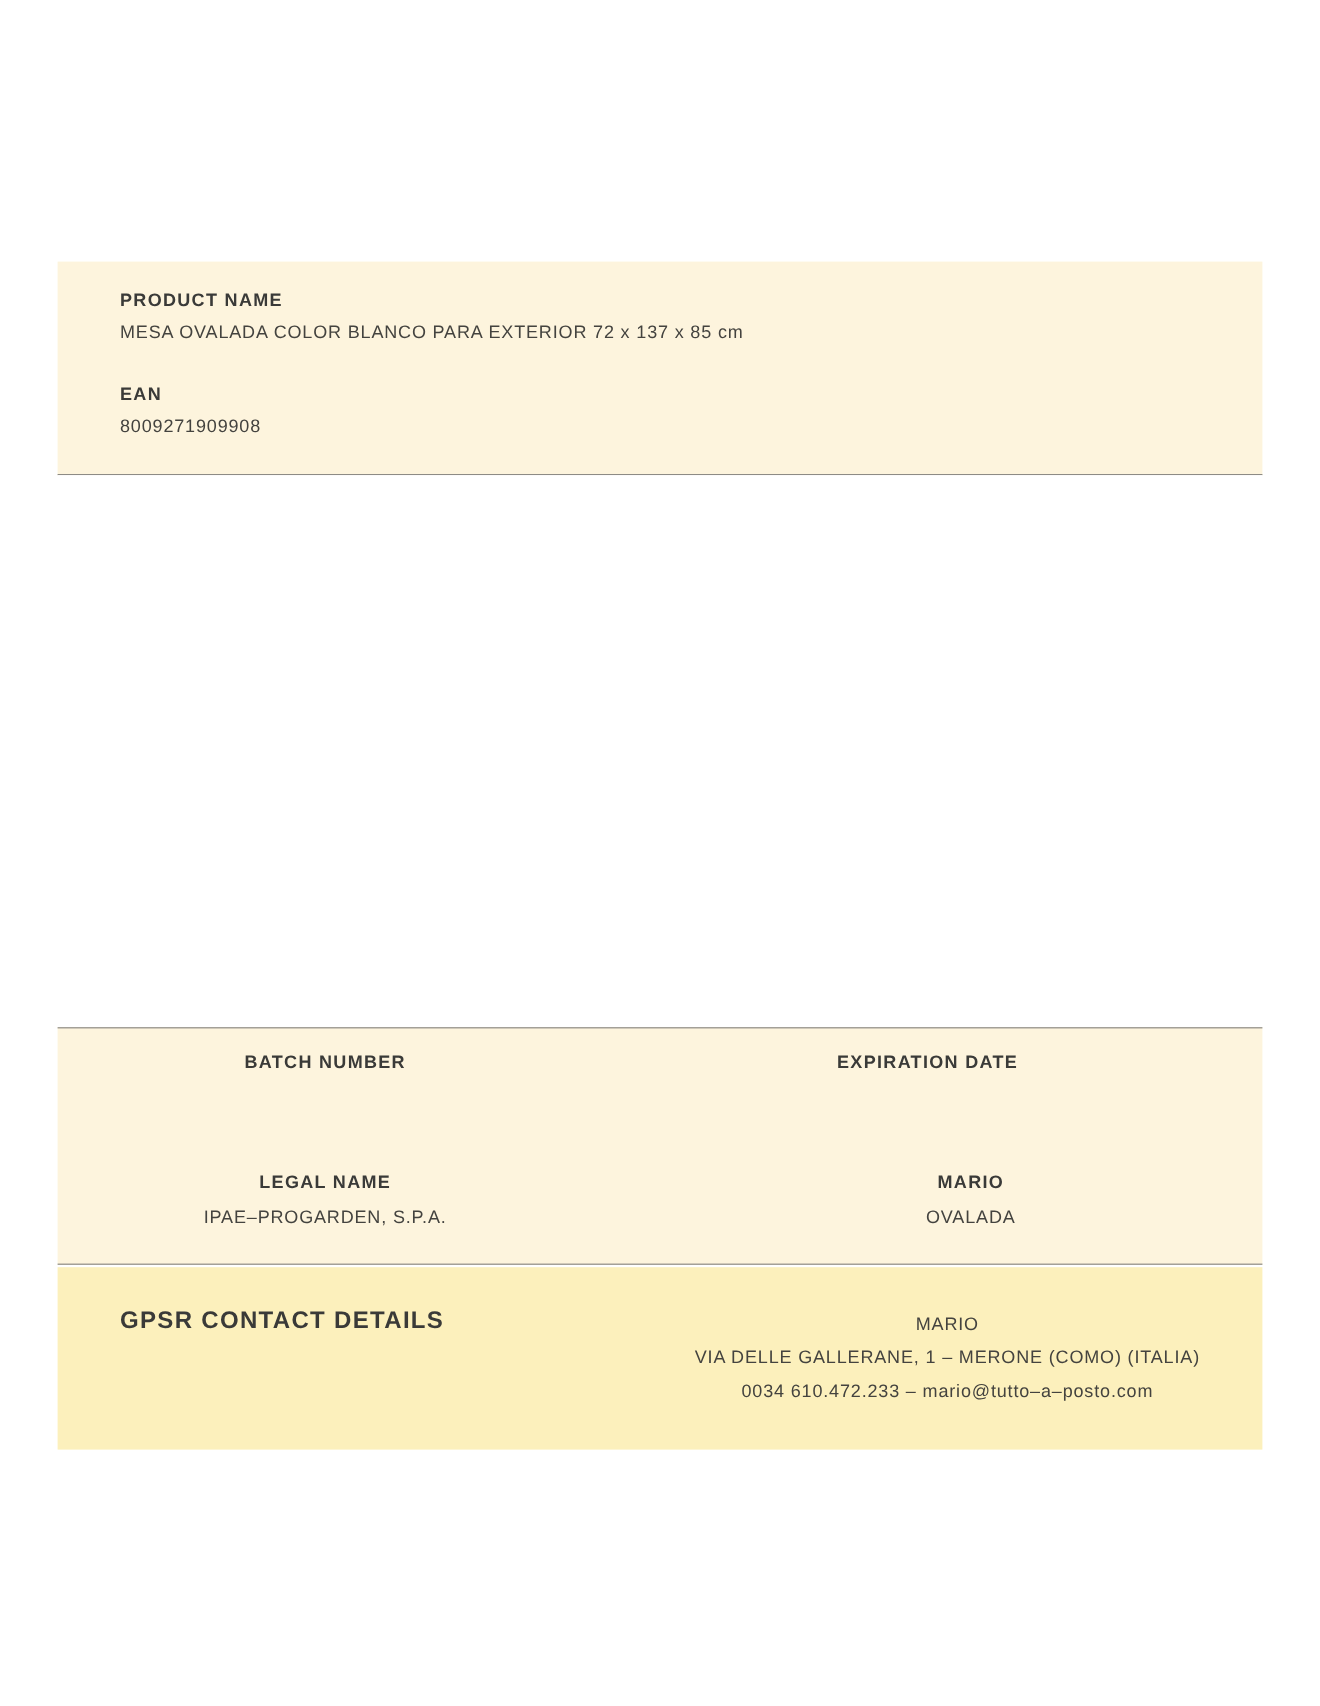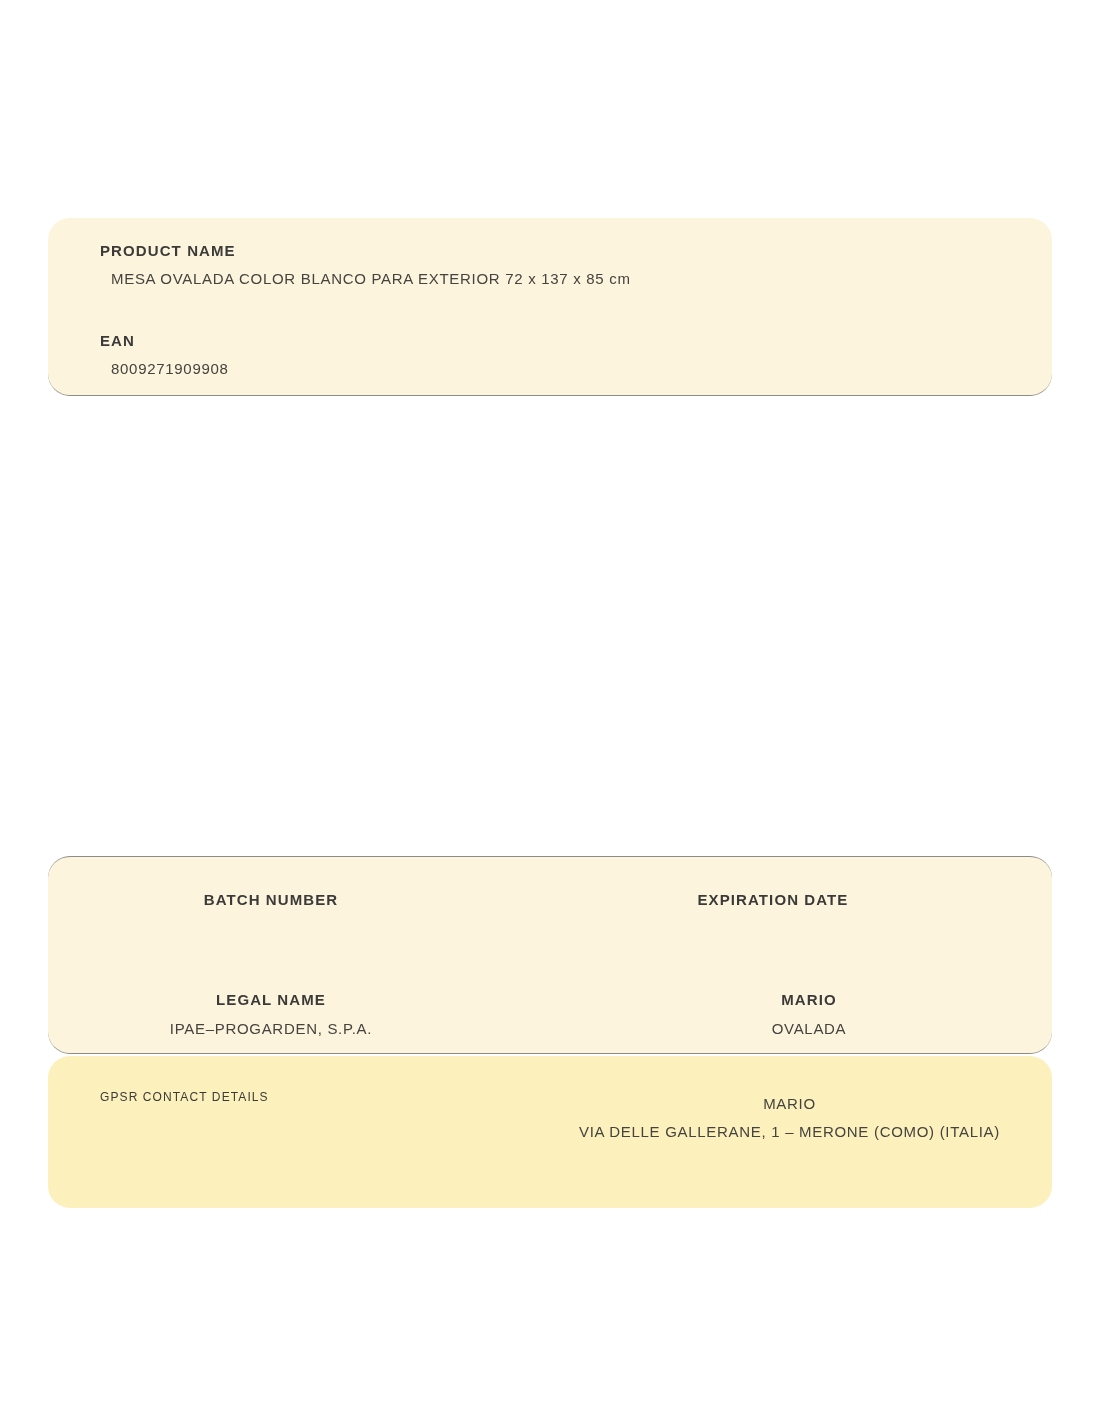--- a/index.html
+++ b/index.html
@@ -1,15 +1,15 @@
 <!DOCTYPE html>
 <html><head>
 <meta charset="utf-8">
 <style>
-  * { box-sizing: border-box; border-radius: 22px; }
+  * { box-sizing: border-box; }
   html, body {
     margin: 0;
     padding: 0;
     background: #ffffff;
   }
   body {
     width: 1100px;
     height: 1422px;
     font-family: "Liberation Sans", sans-serif;
     color: #3a3a38;
@@ -40,21 +40,21 @@
     font-weight: 700;
     letter-spacing: 1.1px;
     color: #3a3a38;
     margin: 0 0 10px 0;
   }
   .field-value {
     font-size: 15px;
     font-weight: 400;
     letter-spacing: 0.7px;
     color: #44433f;
-    margin: 11px;
+    margin: 0;
   }
   .group-gap { height: 34px; }
 
   
   .spacer-region {
     position: absolute;
     left: 48px;
     top: 396px;
     width: 1004px;
     height: 460px;
@@ -69,21 +69,21 @@
     width: 1004px;
     height: 198px;
     background: #fdf4dd;
     border-top: 1.5px solid #8d8b85;
     border-bottom: 1.5px solid #8d8b85;
   }
   .meta-row {
     display: flex;
     width: 100%;
   }
-  .meta-row.first { padding-top: 34px; }
+  .meta-row.first { padding-top: 20px; }
   .meta-row.second { padding-top: 52px; gap: 36px; }
   .meta-cell {
     flex: 0 0 50%;
     text-align: center;
     padding: 0 12px;
   }
   .meta-cell .lbl {
     font-size: 15px;
     font-weight: 700;
     letter-spacing: 1.1px;
@@ -109,22 +109,22 @@
     top: 1056px;
     width: 1004px;
     height: 152px;
     background: #fcf0bc;
     padding: 34px 52px 0 52px;
     display: flex;
     justify-content: space-between;
     align-items: flex-start;
   }
   .gpsr-label {
-    font-size: 12px;
-    font-weight: 400;
+    font-size: 20px;
+    font-weight: 700;
     letter-spacing: 1.1px;
     color: #3a3a38;
     white-space: nowrap;
   }
   .gpsr-lines {
     text-align: center;
     font-size: 15px;
     font-weight: 400;
     letter-spacing: 0.7px;
     color: #44433f;
@@ -168,16 +168,17 @@
         <p class="val">OVALADA</p>
       </div>
     </div>
   </section>
 
   <section class="gpsr-block">
     <div class="gpsr-label">GPSR CONTACT DETAILS</div>
     <div class="gpsr-lines">
       <div>MARIO</div>
       <div>VIA DELLE GALLERANE, 1 – MERONE (COMO) (ITALIA)</div>
+      <div>0034 610.472.233 – mario@tutto–a–posto.com</div>
     </div>
   </section>
 
 </div>
 
 </body></html>

